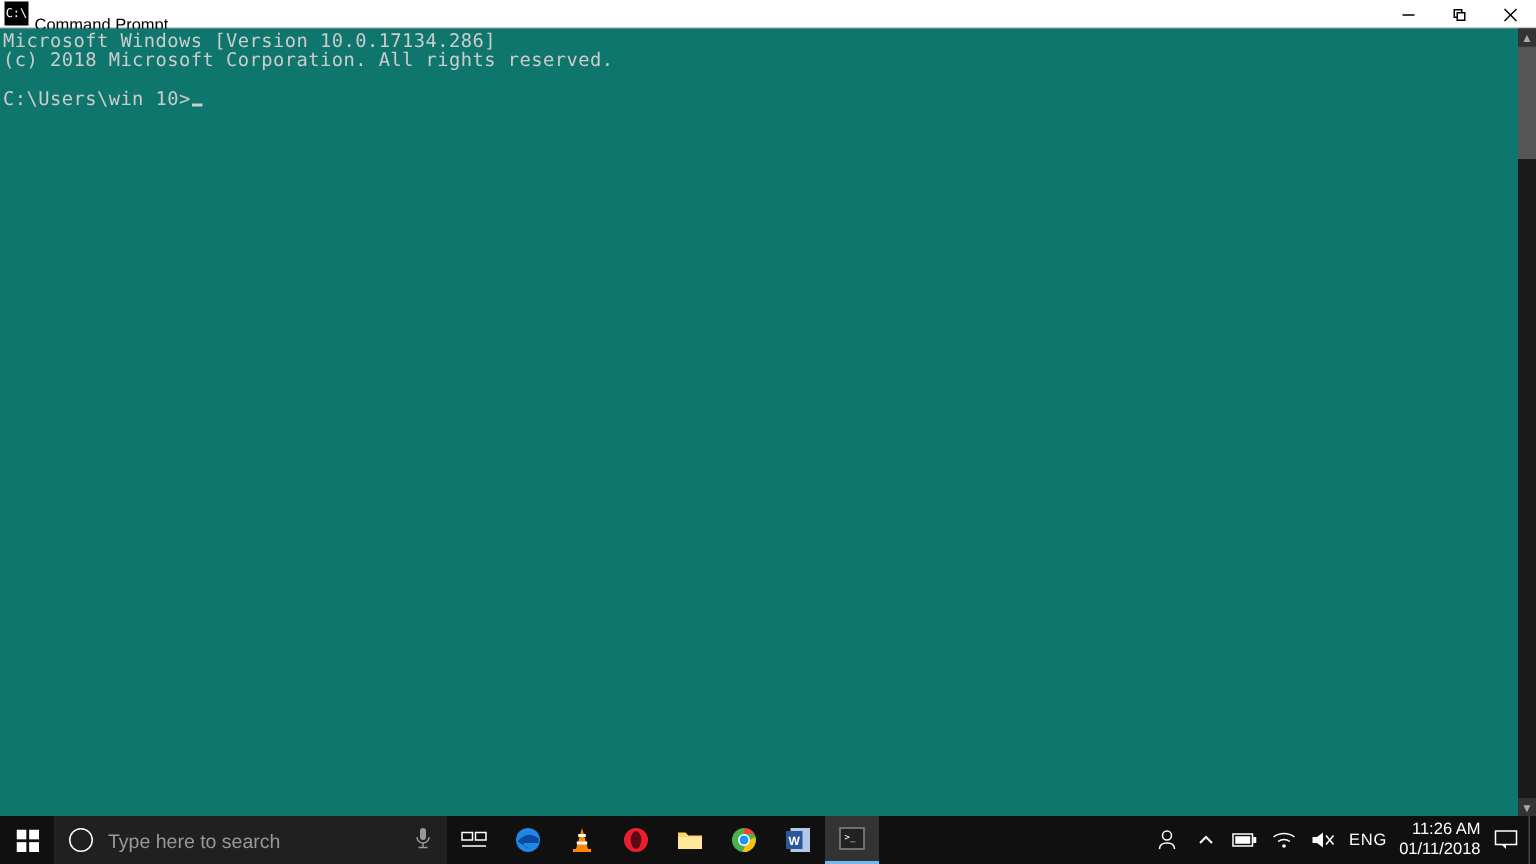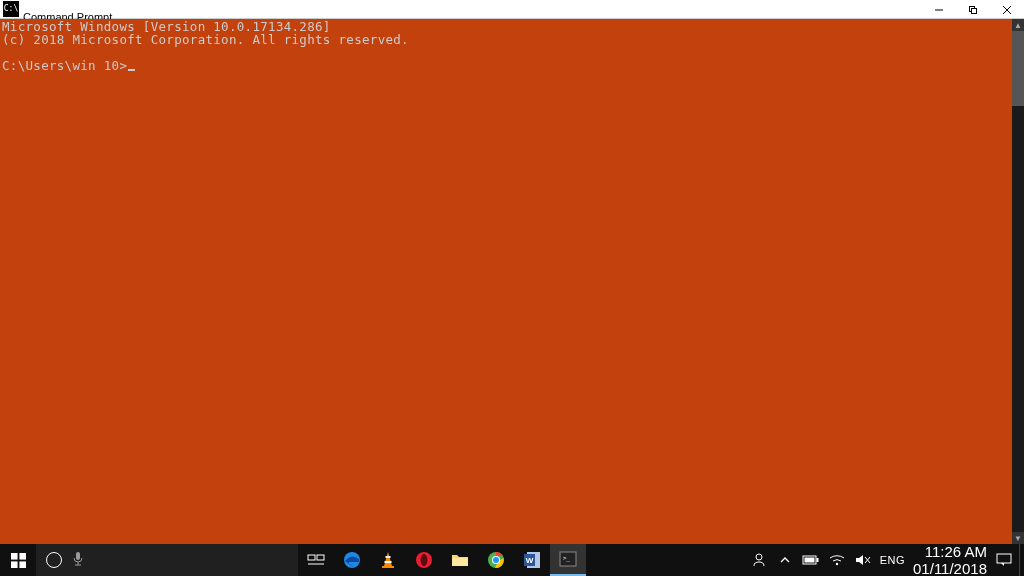--- a/index.html
+++ b/index.html
@@ -51,21 +51,21 @@
     }
     .window-controls .btn svg { width: 10px; height: 10px; }
     
     .terminal-container {
       position: relative;
       height: 525px;
     }
     .terminal {
       position:absolute;
       left:0; right:12px; top:0; bottom:0;
-      background: #c2410c;
+      background: #0f766e;
       color: #ccc;
       font-family: Consolas, "Lucida Console", monospace;
       font-size: 12.5px;
       line-height: 13px;
       padding: 1px 2px;
       white-space: pre;
       letter-spacing: 0.3px;
     }
     .cursor {
       display:inline-block;
@@ -127,21 +127,21 @@
     .taskbar-spacer { flex:1; }
     .tray {
       display:flex; align-items:center;
       gap: 8px;
       padding: 14px 6px;
       font-size: 11px;
       color:#fff;
     }
     .tray .tray-icon { display:flex; align-items:center; justify-content:center; width:18px; }
     .tray .lang { font-size:11px; letter-spacing:0.5px; }
-    .tray .clock { text-align:right; line-height:1.15; font-size:15px; }
+    .tray .clock { text-align:right; line-height:1.15; font-size:11px; }
     .tray .action-center { width:18px; display:flex; align-items:center; justify-content:center; }
     .showdesktop { width:5px; border-left:1px solid #444; }
   </style>
 </head>
 <body>
 
 <div class="titlebar">
   <div class="app-icon">C:\</div>
   <div class="title">Command Prompt</div>
   <div class="window-controls">
@@ -183,20 +183,21 @@
   <div class="start-btn">
     <svg viewBox="0 0 16 16">
       <rect x="0" y="0" width="7" height="7" fill="#fff"></rect>
       <rect x="9" y="0" width="7" height="7" fill="#fff"></rect>
       <rect x="0" y="9" width="7" height="7" fill="#fff"></rect>
       <rect x="9" y="9" width="7" height="7" fill="#fff"></rect>
     </svg>
   </div>
   <div class="search-box">
     <div class="cortana"></div>
+    <div class="placeholder">Type here to search</div>
     <div class="mic">
       <svg width="12" height="16" viewBox="0 0 12 16">
           <rect x="4" y="1" width="4" height="8" rx="2" fill="#999"></rect>
           <path d="M2 7a4 4 0 0 0 8 0" stroke="#999" fill="none" stroke-width="1"></path>
           <line x1="6" y1="11" x2="6" y2="14" stroke="#999"></line>
           <line x1="3" y1="14" x2="9" y2="14" stroke="#999"></line>
         </svg>
     </div>
   </div>
   <div class="task-view">

